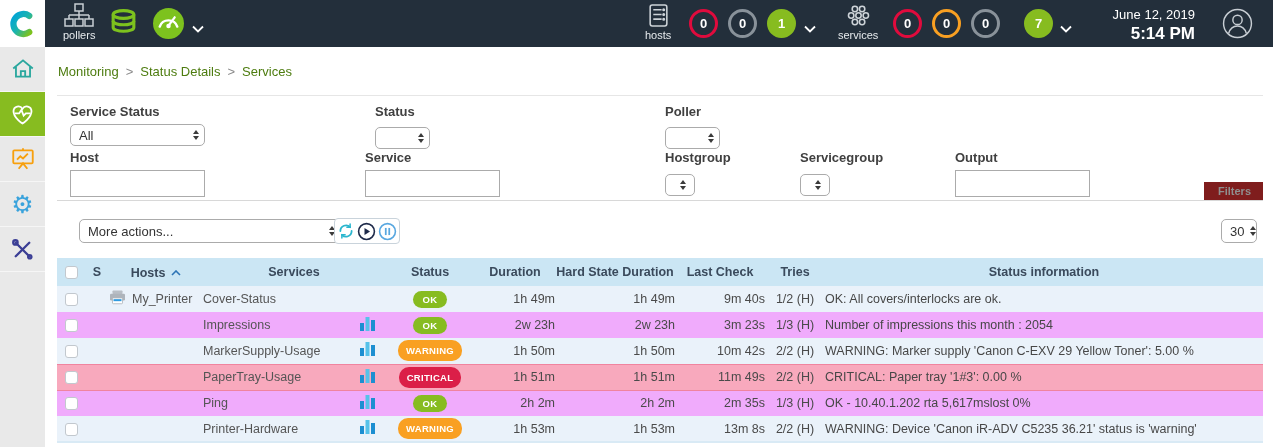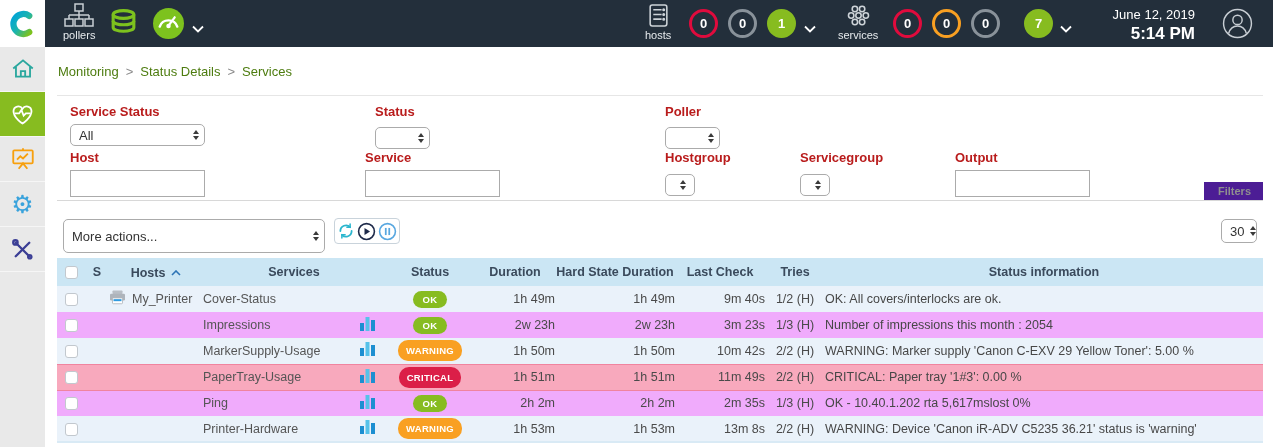--- a/index.html
+++ b/index.html
@@ -36,32 +36,32 @@
   .glyph-ico { font-size:25px; line-height:1; }
 
   
   .breadcrumb { position:absolute; left:58px; top:64px; font-size:13px; color:#6E6E6E; }
   .breadcrumb span.sep { margin:0 7px; color:#8a8a8a; }
   .breadcrumb a { color:#4d7c0f; text-decoration:none; cursor:pointer; }
 
   
   .filters { position:absolute; left:57px; top:95px; width:1206px; height:106px; background:#fff; border-top:1px solid #E6E6E6; border-bottom:1px solid #D8D8D8; }
   .field { position:absolute; }
-  .field .flabel { font-size:13px; font-weight:bold; color:#b91c1c; display:block; margin-bottom:5px; }
+  .field .flabel { font-size:13px; font-weight:bold; color:#404040; display:block; margin-bottom:5px; }
   .sel { display:inline-flex; align-items:center; justify-content:space-between; background:#fff; border:1px solid #ABABAB; border-radius:5px; height:22px; padding:0 5px 0 8px; font-size:13px; color:#333; cursor:pointer; }
   .stepper { display:flex; flex-direction:column; align-items:center; margin-left:6px; }
   .stepper .up { width:0; height:0; border-left:3.5px solid transparent; border-right:3.5px solid transparent; border-bottom:4px solid #3a3a3a; margin-bottom:2px; }
   .stepper .dn { width:0; height:0; border-left:3.5px solid transparent; border-right:3.5px solid transparent; border-top:4px solid #3a3a3a; }
   .w135 { width:135px; } .w55 { width:55px; } .w30 { width:30px; justify-content:center; padding:0 4px; } .w36 { width:36px;padding-left:8px; }
   .tinput { width:135px; height:27px; border:1px solid #ABABAB; background:#fff; font-size:13px; padding:0 6px; font-family:inherit; }
-  .filters-tab { position:absolute; right:0; bottom:0; background:#4c1d95; color:#8F8F8F; font-size:11px; font-weight:bold; padding:3px 12px 3px 14px; cursor:pointer; }
+  .filters-tab { position:absolute; right:0; bottom:0; background:#7f1d1d; color:#8F8F8F; font-size:11px; font-weight:bold; padding:3px 12px 3px 14px; cursor:pointer; }
 
   
   .toolbar { position:absolute; left:57px; top:219px; width:1206px; height:27px; }
-  .more-actions { position:absolute; left:6px; top:0; width:262px; height:34px; }
+  .more-actions { position:absolute; left:22px; top:0; width:262px; height:24px; }
   .icon-box { position:absolute; left:277px; top:-1px; width:66px; height:26px; border:1px solid #C9D3DB; border-radius:4px; display:flex; align-items:center; justify-content:space-evenly; background:#fff; }
   .icon-box span { display:flex; cursor:pointer; }
   .page-size { position:absolute; left:1164px; top:0; height:24px; }
 
   
   .stable { position:absolute; left:57px; top:258px; width:1206px; border-collapse:collapse; table-layout:fixed; font-size:12.5px; color:#4A4A4A; }
   .stable th { background:#CBE6F4; height:28px; font-size:12.5px; color:#3A4A5C; font-weight:bold; text-align:center; padding:0; }
   .stable td { height:26px; padding:0; vertical-align:middle; }
   tr.odd td { background:#EAF2FA; }
   tr.even td { background:#f0abfc; }

